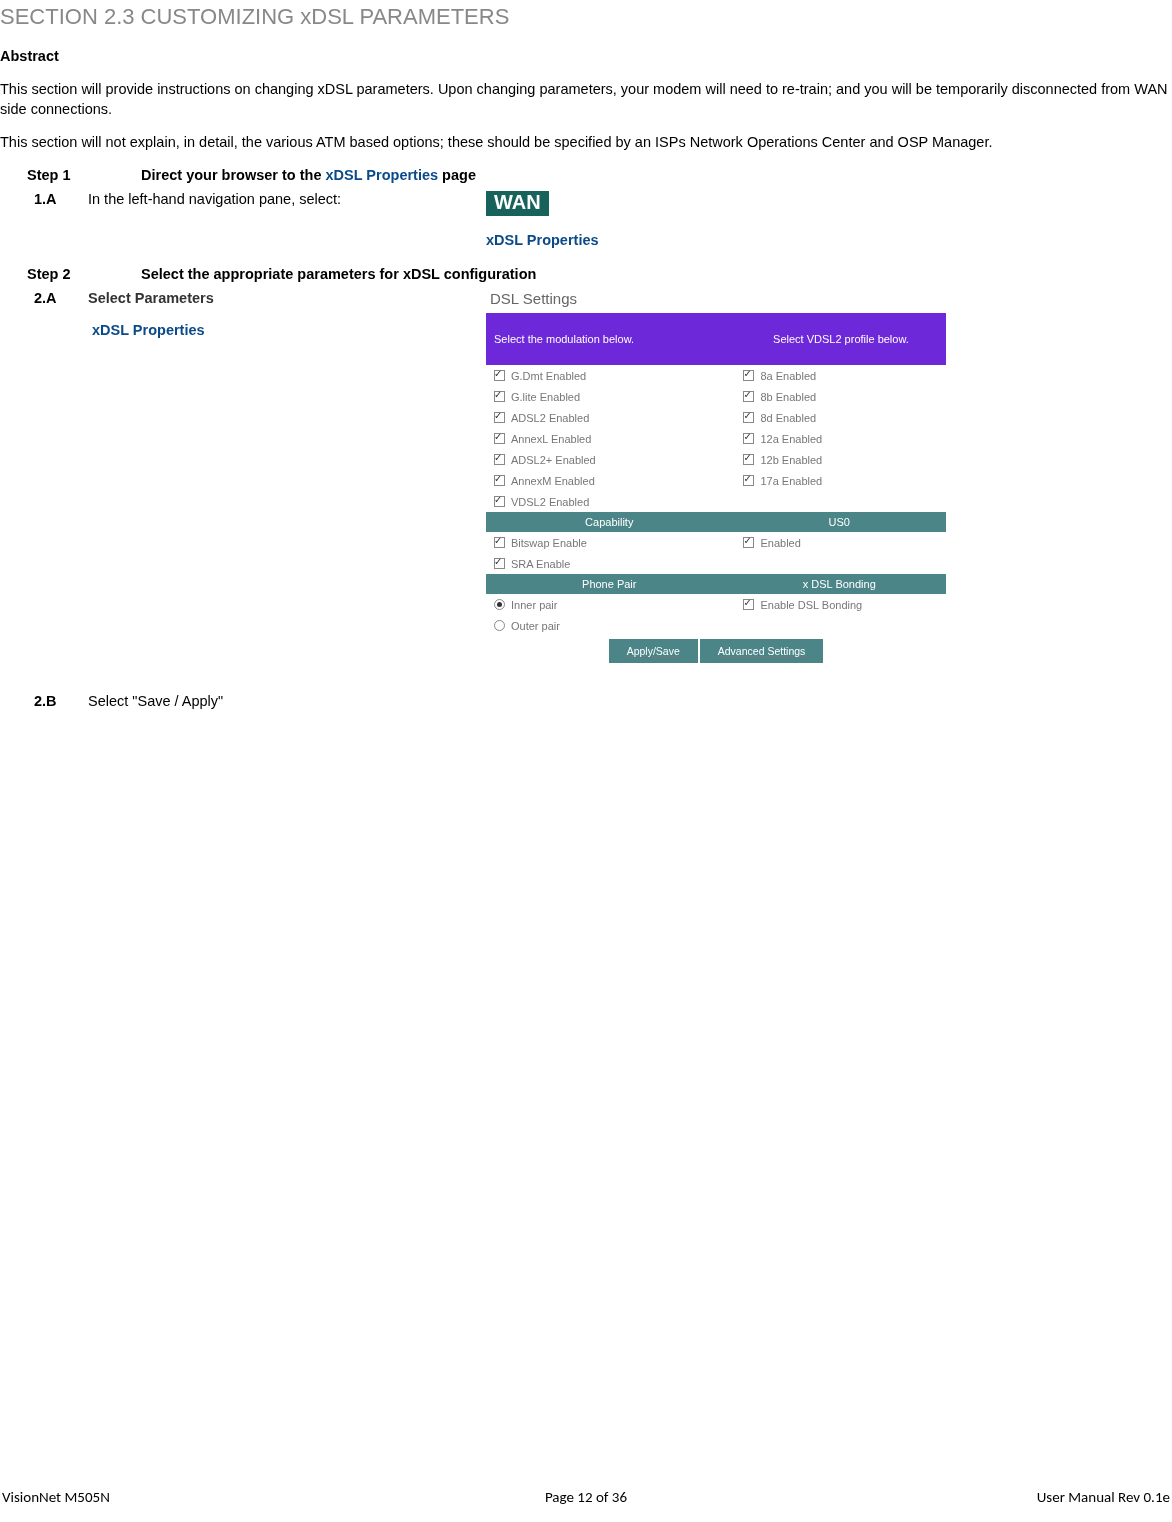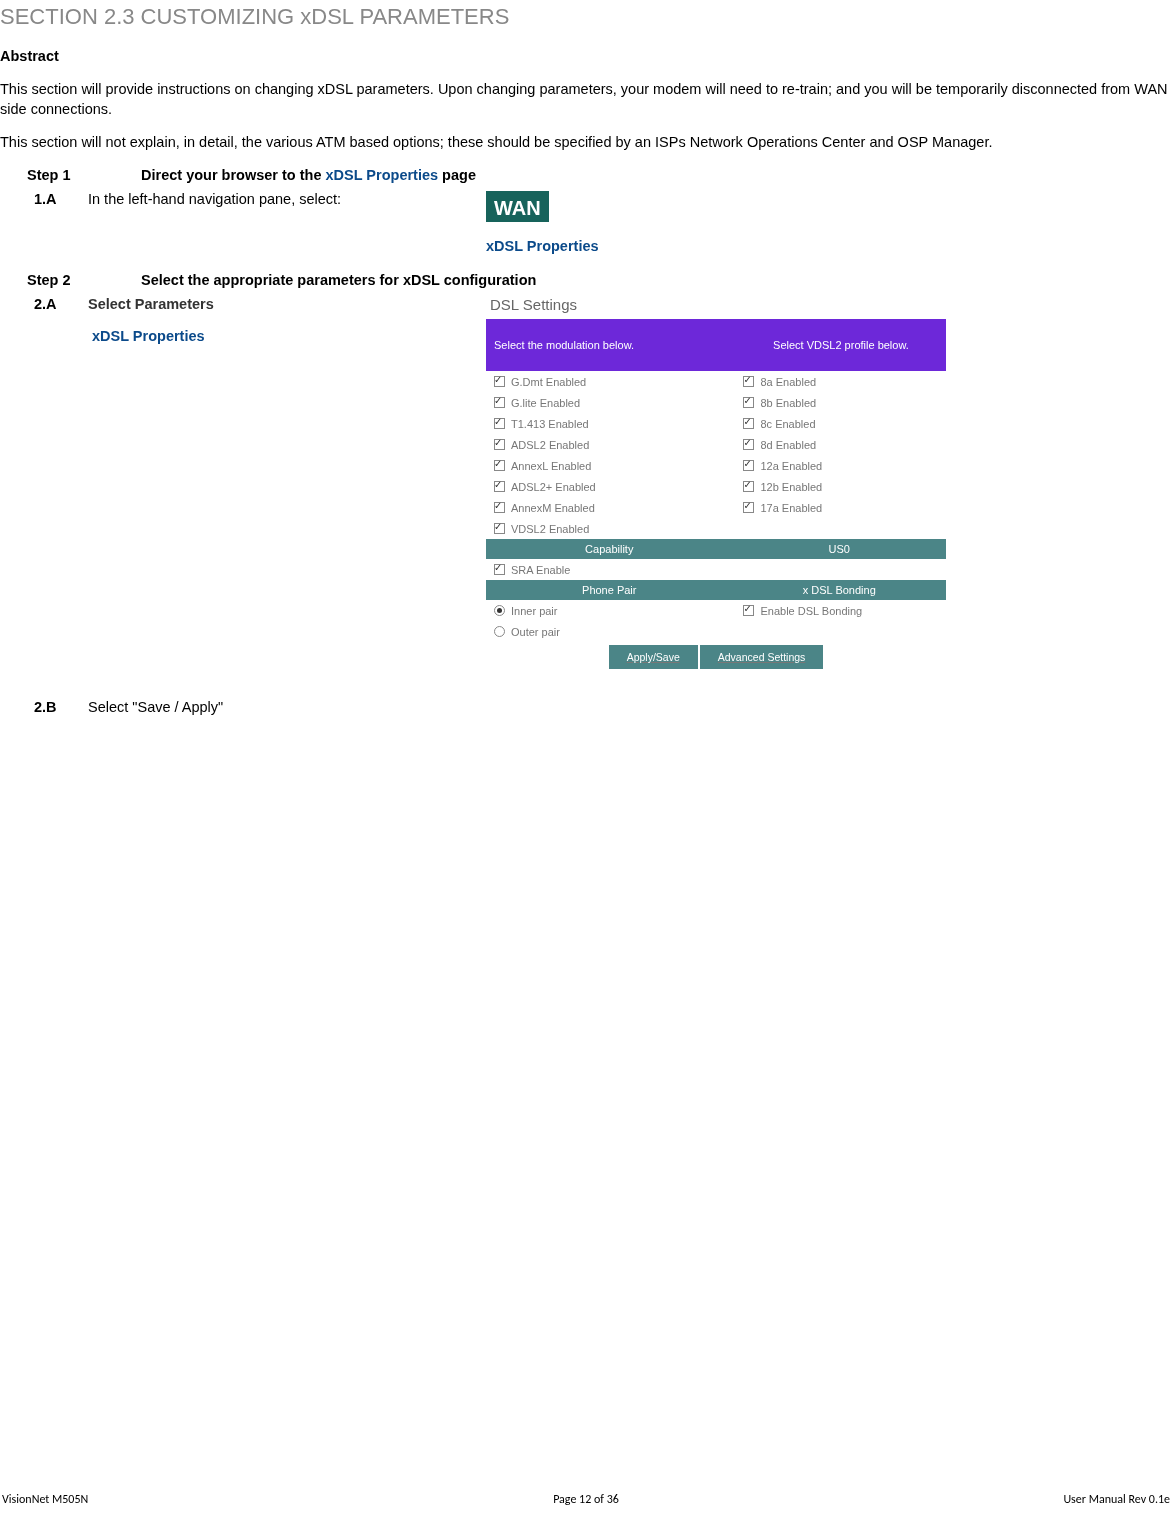--- a/index.html
+++ b/index.html
@@ -71,21 +71,21 @@
   }
   .sub-col-right {
     flex: 1;
   }
   .wan-badge {
     display: inline-block;
     color: #fff;
     background: #17635b;
     font-weight: 700;
     font-size: 20px;
-    padding: 6px 8px 2px 8px;
+    padding: 0px 8px 2px 8px;
   }
   .xdsl-link {
     color: #0b4a8a;
     font-weight: 700;
     margin-top: 16px;
     display: block;
   }
   .step-text .inline-link {
     color: #0b4a8a;
   }
@@ -198,21 +198,21 @@
   }
 
   .footer {
     position: absolute;
     bottom: 20px;
     left: 0;
     width: 1172px;
     display: flex;
     justify-content: space-between;
     font-family: Calibri, Arial, sans-serif;
-    font-size: 12px;
+    font-size: 15px;
     color: #000;
     padding: 0 2px;
     box-sizing: border-box;
   }
   .footer .fc { flex:1; text-align:center; }
   .footer .fl { flex:1; text-align:left; }
   .footer .fr { flex:1; text-align:right; }
 </style>
 </head>
 <body>
@@ -271,24 +271,20 @@
               </div>
               <div class="dsl-row">
                   <div class="dsl-col left"><span class="chk checked"></span><span>G.Dmt Enabled</span></div>
                   <div class="dsl-col right"><span class="chk checked"></span><span>8a Enabled</span></div>
                 </div>
               <div class="dsl-row">
                   <div class="dsl-col left"><span class="chk checked"></span><span>G.lite Enabled</span></div>
                   <div class="dsl-col right"><span class="chk checked"></span><span>8b Enabled</span></div>
                 </div>
               <div class="dsl-row">
-                  <div class="dsl-col left"><span class="chk checked"></span><span>T1.413 Enabled</span></div>
-                  <div class="dsl-col right"><span class="chk checked"></span><span>8c Enabled</span></div>
-                </div>
-              <div class="dsl-row">
                   <div class="dsl-col left"><span class="chk checked"></span><span>ADSL2 Enabled</span></div>
                   <div class="dsl-col right"><span class="chk checked"></span><span>8d Enabled</span></div>
                 </div>
               <div class="dsl-row">
                   <div class="dsl-col left"><span class="chk checked"></span><span>AnnexL Enabled</span></div>
                   <div class="dsl-col right"><span class="chk checked"></span><span>12a Enabled</span></div>
                 </div>
               <div class="dsl-row">
                   <div class="dsl-col left"><span class="chk checked"></span><span>ADSL2+ Enabled</span></div>
                   <div class="dsl-col right"><span class="chk checked"></span><span>12b Enabled</span></div>
@@ -299,20 +295,24 @@
                 </div>
               <div class="dsl-row">
                   <div class="dsl-col left"><span class="chk checked"></span><span>VDSL2 Enabled</span></div>
                   <div class="dsl-col right"></div>
                 </div>
 
               <div class="dsl-subhdr">
                 <div class="sh-left">Capability</div>
                 <div class="sh-right">US0</div>
               </div>
+              <div class="dsl-row">
+                  <div class="dsl-col left"><span class="chk checked"></span><span>Bitswap Enable</span></div>
+                  <div class="dsl-col right"><span class="chk checked"></span><span>Enabled</span></div>
+                </div>
               <div class="dsl-row">
                   <div class="dsl-col left"><span class="chk checked"></span><span>SRA Enable</span></div>
                   <div class="dsl-col right"></div>
                 </div>
 
               <div class="dsl-subhdr">
                 <div class="sh-left">Phone Pair</div>
                 <div class="sh-right">x DSL Bonding</div>
               </div>
               <div class="dsl-row">

